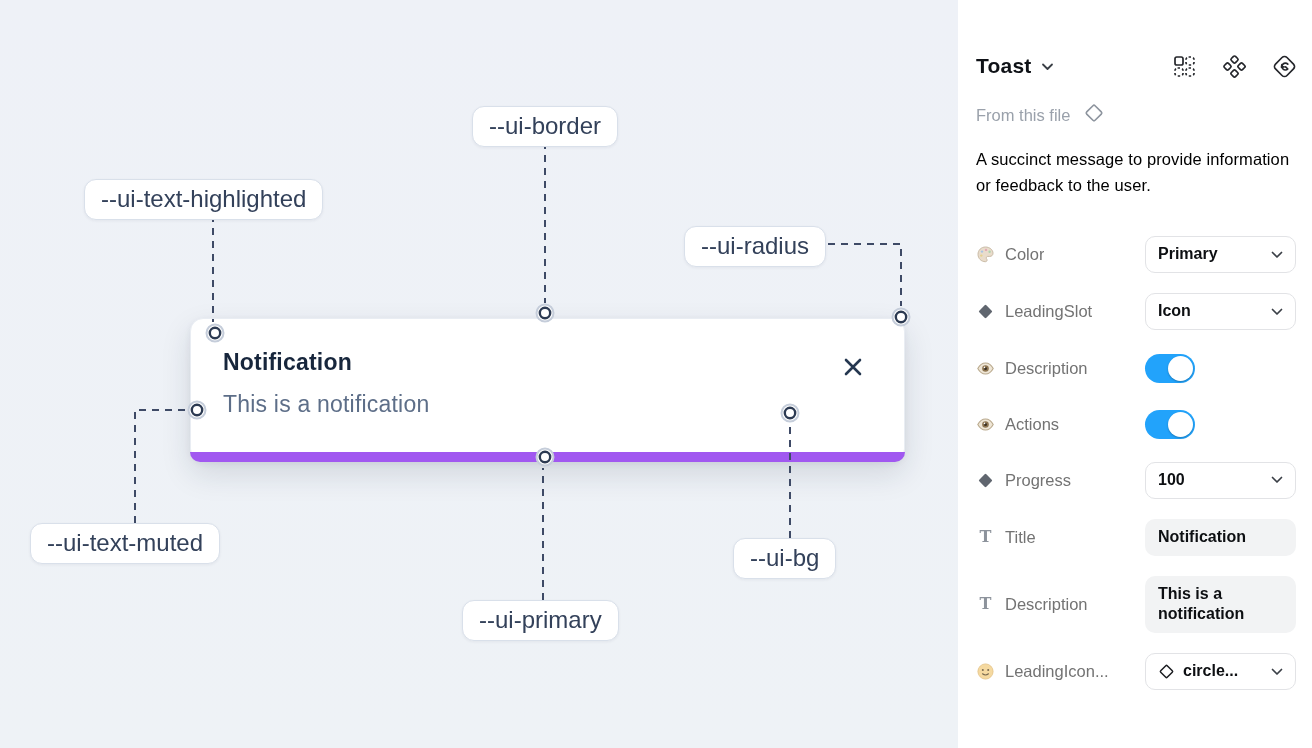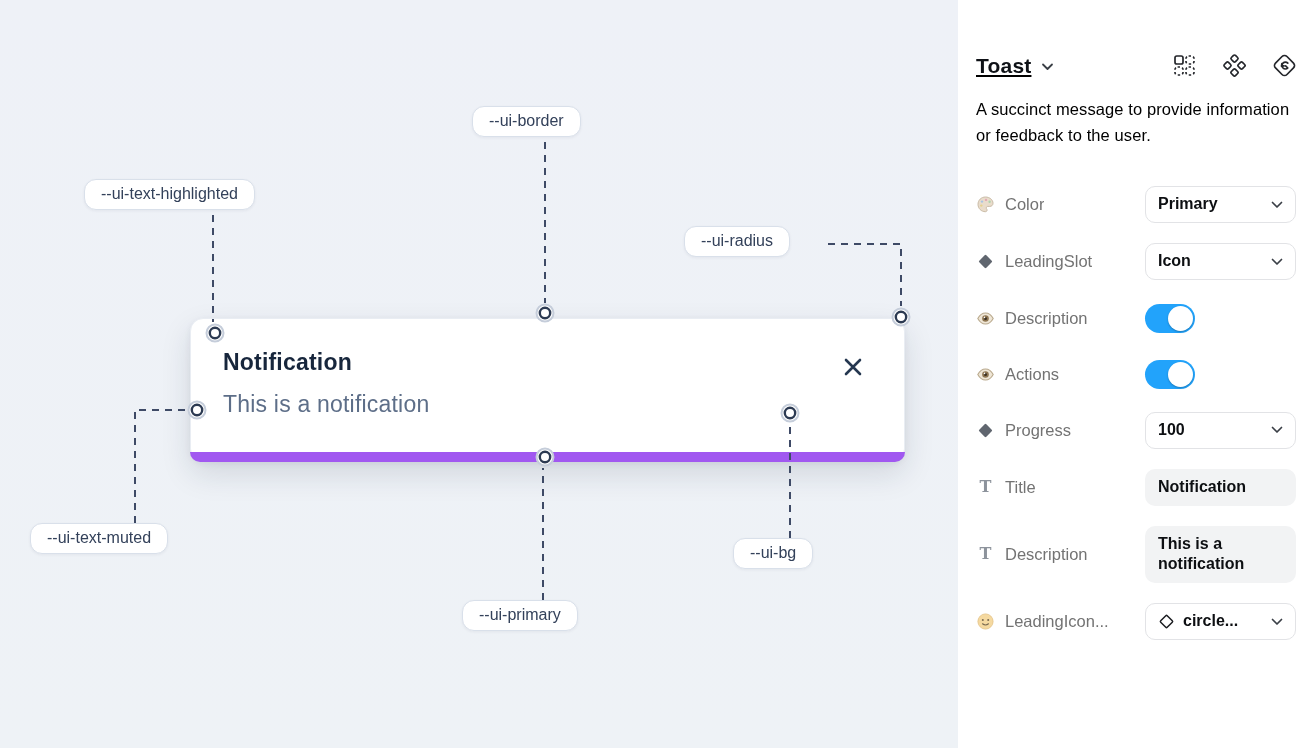--- a/index.html
+++ b/index.html
@@ -15,32 +15,32 @@
   .toast-body { padding:30px 38px 0 32px; }
   .toast-title { font-size:23px; font-weight:bold; color:#17263c; letter-spacing:.2px; }
   .toast-desc { margin-top:15px; font-size:23px; color:#5d6e88; letter-spacing:.2px; }
   .toast-close { position:absolute; top:355px; left:841px; width:24px; height:24px; cursor:pointer; z-index:2; }
   .toast-progress { position:absolute; left:190px; top:452px; width:715px; height:10px;
     border-radius:0 0 13px 13px; z-index:2; }
 
   .overlay { position:absolute; inset:0; z-index:3; pointer-events:none; }
 
   .pill { position:absolute; z-index:4; background:#fff; border:1.5px solid #d9e0ea; border-radius:12px;
-    padding:5px 16px 6px; font-size:16px; color:#33415a; font-weight:500; white-space:nowrap;
+    padding:5px 16px 6px; font-size:24px; color:#33415a; font-weight:500; white-space:nowrap;
     box-shadow:0 1px 3px rgba(30,42,64,.06); cursor:default; }
   .pos-ui-text-highlighted { left:84px;  top:179px; }
   .pos-ui-border           { left:472px; top:106px; }
   .pos-ui-radius           { left:684px; top:226px; }
   .pos-ui-text-muted       { left:30px;  top:523px; }
   .pos-ui-primary          { left:462px; top:600px; }
   .pos-ui-bg               { left:733px; top:538px; }
 
   
   .panel { width:354px; height:748px; background:#fff; padding:54px 16px 0 18px; flex:none; }
-  .panel-header { display:flex; align-items:flex-start;text-decoration:underline; }
+  .panel-header { display:flex; align-items:center; }
   .panel-title-wrap { display:flex; align-items:center; gap:10px; cursor:pointer; }
   .panel-title { font-size:21px; font-weight:bold; color:#0e1116; letter-spacing:.2px; }
   .panel-header-icons { margin-left:auto; display:flex; align-items:center; gap:27px; }
   .hicon { width:23px; height:23px; display:inline-flex; cursor:pointer; color:#222; }
   .hicon svg { width:100%; height:100%; }
 
   .source-row { margin-top:24px; display:flex; align-items:center; gap:13px; }
   .source-text { font-size:16.5px; color:#9aa1ab; }
 
   .panel-desc { margin-top:19px; font-size:16.5px; color:#000000; line-height:1.56; max-width:323px; letter-spacing:.1px; }
@@ -168,20 +168,28 @@
         <span class="hicon">
           <svg viewBox="0 0 23 23" fill="none" stroke="#24262b" stroke-width="1.7">
             <rect x="3.4" y="3.4" width="16.2" height="16.2" rx="3.5" transform="rotate(45 11.5 11.5)"></rect>
             <path d="M14.8 9.2 a3.4 3.4 0 1 0 0 4.8 l-2.2 -2.2" stroke-linecap="round" stroke-linejoin="round"></path>
             <path d="M8.9 9.6 l-0.4 2.6 2.6 -0.4" stroke-linecap="round" stroke-linejoin="round"></path>
           </svg>
         </span>
       </div>
   </div>
 
+  <div class="source-row">
+    <span class="source-text">From this file</span>
+    <span>
+      <svg width="22" height="22" viewBox="0 0 22 22">
+          <rect x="5.1" y="5.1" width="11.8" height="11.8" rx="1.5" transform="rotate(45 11 11)" fill="none" stroke="#8d949e" stroke-width="1.6"></rect>
+        </svg>
+    </span>
+  </div>
 
   <div class="panel-desc">A succinct message to provide information or feedback to the user.</div>
 
   <div class="props" id="props">
       <div class="prop-row">
         <div class="prop-label-wrap">
           <span class="prop-icon">
             <svg viewBox="0 0 19 19">
               <path d="M9.5 2 C5.2 2 2 5.2 2 9.3 c0 4.1 3.2 7.4 7.4 7.4 c1 0 1.7-.7 1.7-1.6 0-.4-.2-.8-.4-1.1-.3-.3-.4-.6-.4-1 0-.9.7-1.6 1.6-1.6 h1.9 c2 0 3.2-1.4 3.2-3.2 C17 4.8 13.6 2 9.5 2 Z" fill="#e9dccb" stroke="#c9bba6" stroke-width="1"></path>
               <circle cx="6" cy="6.6" r="1.2" fill="#a8c4e2"></circle>

